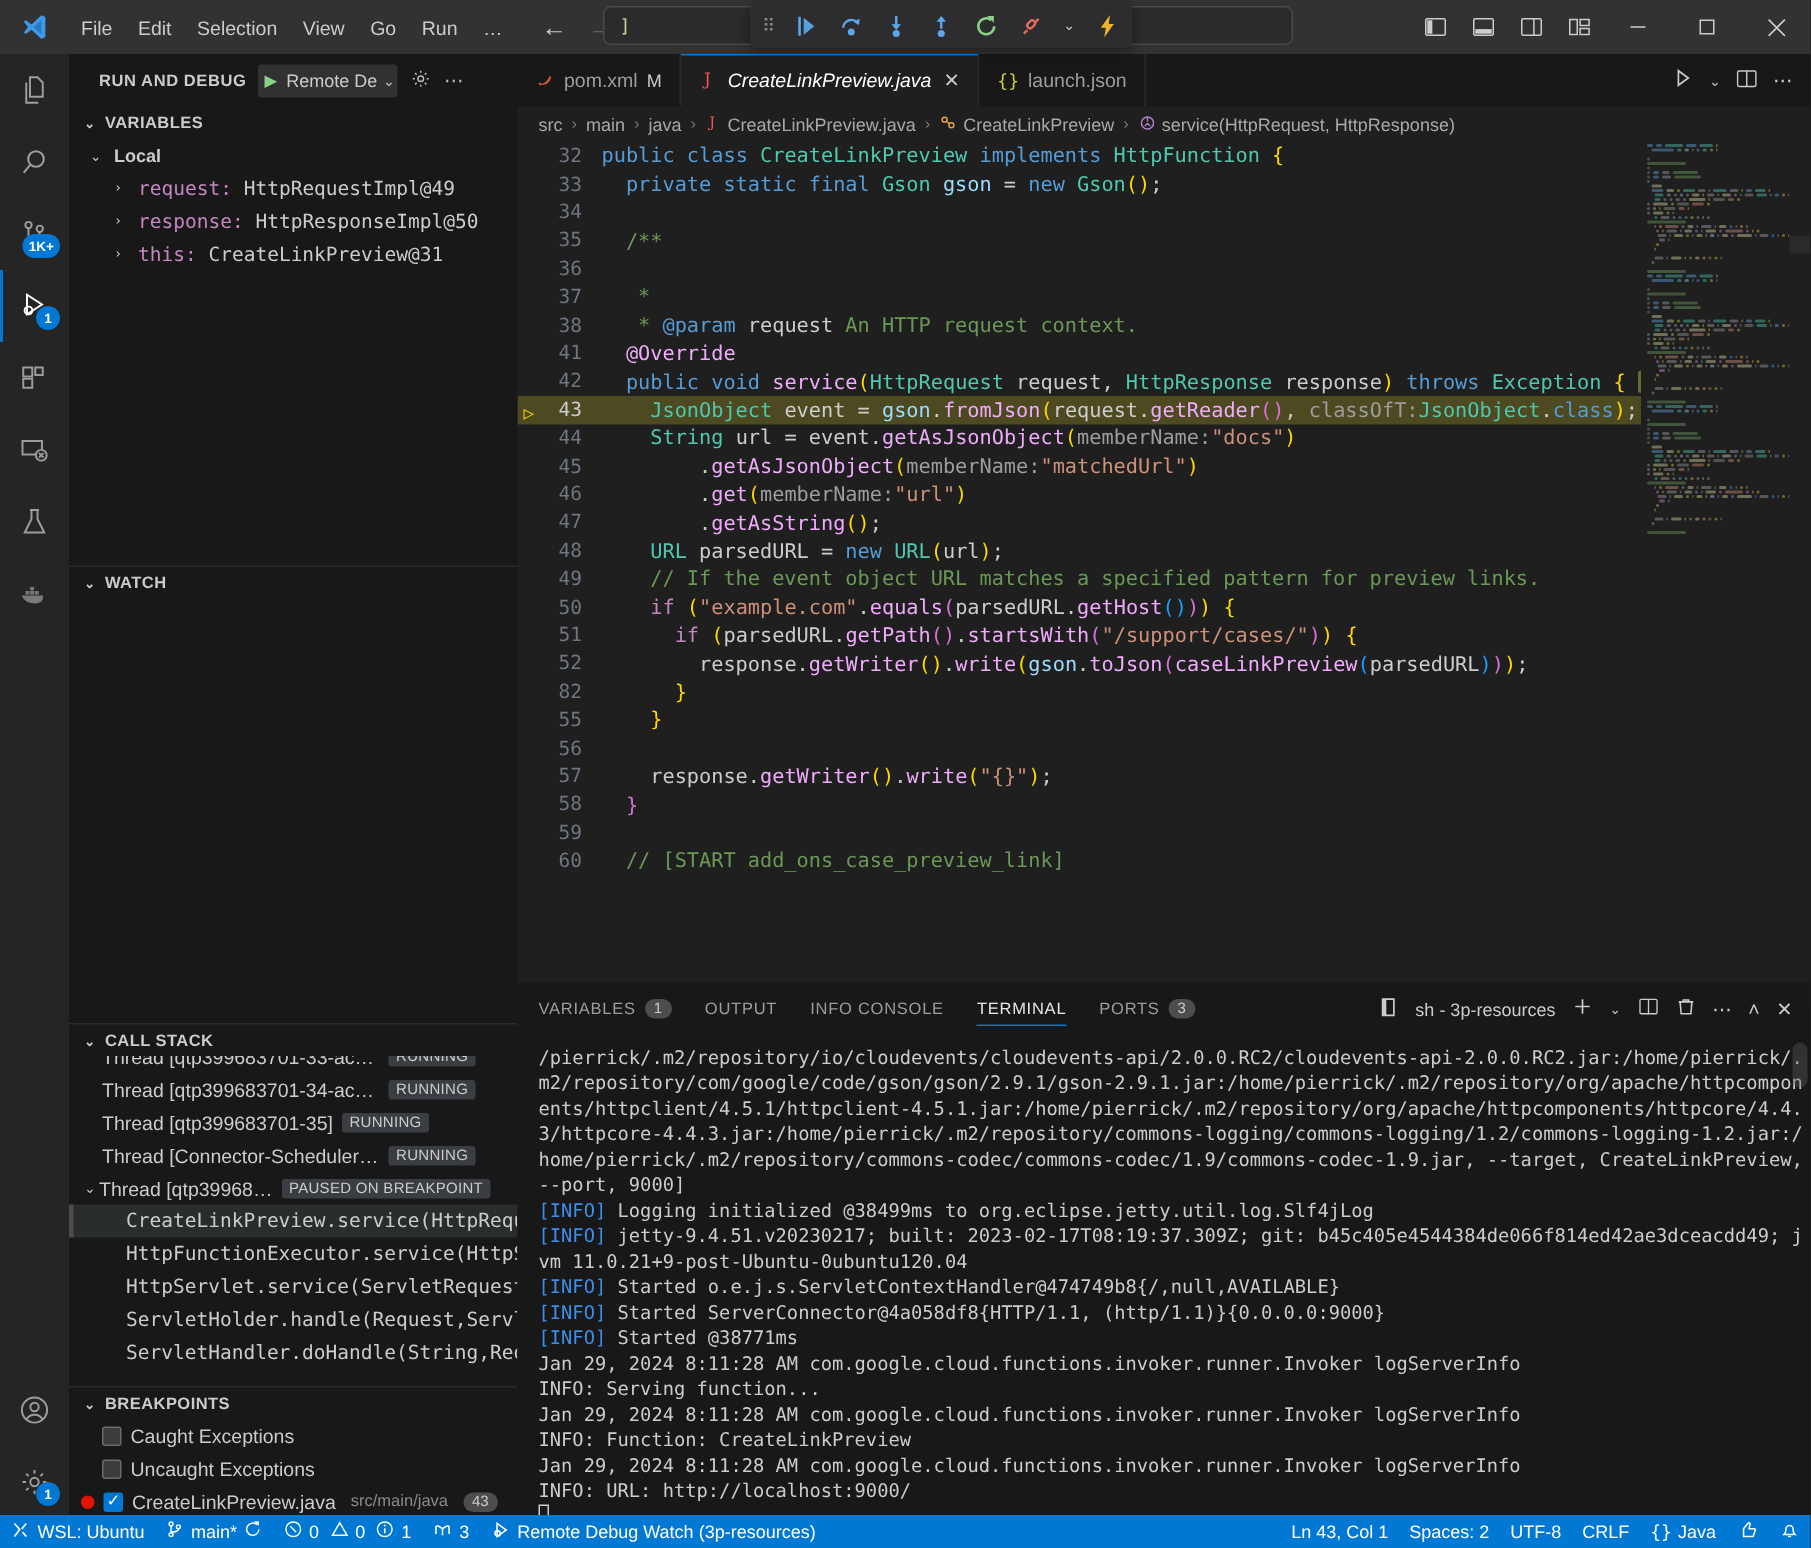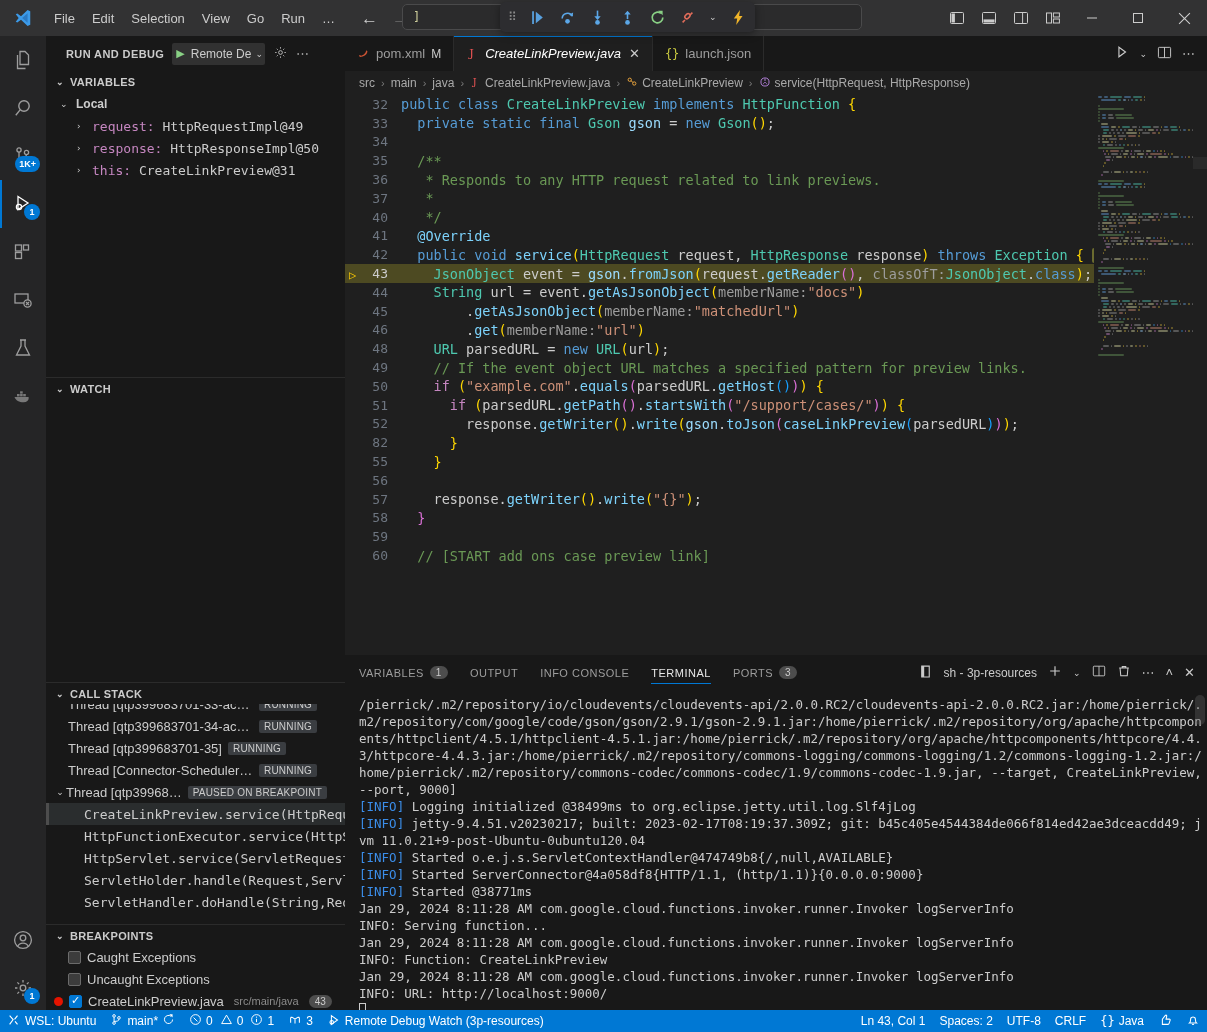--- a/index.html
+++ b/index.html
@@ -160,21 +160,21 @@
   .cline.current .gutter { color:#cccccc; }
   .bp-arrow {
     position:absolute; left:4px; top:1px; color:#ffcc00; font-size:12px; line-height:16px;
   }
   .code-text { flex:1; padding-left:0; overflow:hidden; }
   .cline.current { background:#4d4a22; }
   
   .kw   { color:#569cd6; }
   .kw2  { color:#c586c0; }
   .typ  { color:#4ec9b0; }
-  .fn   { color:#7dd3fc; }
+  .fn   { color:#f0abfc; }
   .var  { color:#9cdcfe; }
   .str  { color:#ce9178; }
   .cmt  { color:#6a9955; }
   .pun  { color:#cccccc; }
   .br1  { color:#ffd700; }
   .br2  { color:#da70d6; }
   .br3  { color:#179fff; }
   .param{ color:#9d9d9d; }
   .anno { color:#569cd6; }
   .inline-val {
@@ -612,29 +612,30 @@
         </svg></span>
     <span class="bc-item">service(HttpRequest, HttpResponse)</span>
   </div>
 
   <div id="code-wrap">
     <div id="code-lines" class="mono">
         <div class="cline"><div class="gutter">32</div><div class="code-text"><span class="kw">public </span><span class="kw">class </span><span class="typ">CreateLinkPreview </span><span class="kw">implements </span><span class="typ">HttpFunction </span><span class="br1">{</span></div></div>
         <div class="cline"><div class="gutter">33</div><div class="code-text"><span class="pun">  </span><span class="kw">private static final </span><span class="typ">Gson </span><span class="var">gson </span><span class="pun">= </span><span class="kw">new </span><span class="typ">Gson</span><span class="br1">()</span><span class="pun">;</span></div></div>
         <div class="cline"><div class="gutter">34</div><div class="code-text"></div></div>
         <div class="cline"><div class="gutter">35</div><div class="code-text"><span class="cmt">  /**</span></div></div>
-        <div class="cline"><div class="gutter">36</div><div class="code-text"><span class="cmt">   * Responds to any HTTP request related to link previews.</span></div></div>
+        <div class="cline"><div class="gutter">36</div></div>
         <div class="cline"><div class="gutter">37</div><div class="code-text"><span class="cmt">   *</span></div></div>
-        <div class="cline"><div class="gutter">40</div><div class="code-text"><span class="cmt">   */</span></div></div>
+        <div class="cline"><div class="gutter">38</div><div class="code-text"><span class="cmt">   * </span><span class="anno">@param </span><span class="pun">request </span><span class="cmt">An HTTP request context.</span></div></div>
         <div class="cline"><div class="gutter">41</div><div class="code-text"><span class="pun">  </span><span class="fn">@Override</span></div></div>
         <div class="cline"><div class="gutter">42</div><div class="code-text"><span class="pun">  </span><span class="kw">public void </span><span class="fn">service</span><span class="br1">(</span><span class="typ">HttpRequest </span><span class="pun">request</span><span class="pun">, </span><span class="typ">HttpResponse </span><span class="pun">response</span><span class="br1">) </span><span class="kw">throws </span><span class="typ">Exception </span><span class="br1">{ </span><span class="inline-val mono">requ</span></div></div>
         <div class="cline current"><div class="gutter"><span class="bp-arrow">▷</span>43</div><div class="code-text"><span class="pun">    </span><span class="typ">JsonObject </span><span class="pun">event </span><span class="pun">= </span><span class="var">gson</span><span class="pun">.</span><span class="fn">fromJson</span><span class="br1">(</span><span class="pun">request</span><span class="pun">.</span><span class="fn">getReader</span><span class="br2">()</span><span class="pun">, </span><span class="param">classOfT:</span><span class="typ">JsonObject</span><span class="pun">.</span><span class="kw">class</span><span class="br1">)</span><span class="pun">; </span></div></div>
         <div class="cline"><div class="gutter">44</div><div class="code-text"><span class="pun">    </span><span class="typ">String </span><span class="pun">url </span><span class="pun">= </span><span class="pun">event</span><span class="pun">.</span><span class="fn">getAsJsonObject</span><span class="br1">(</span><span class="param">memberName:</span><span class="str">"docs"</span><span class="br1">)</span></div></div>
         <div class="cline"><div class="gutter">45</div><div class="code-text"><span class="pun">        .</span><span class="fn">getAsJsonObject</span><span class="br1">(</span><span class="param">memberName:</span><span class="str">"matchedUrl"</span><span class="br1">)</span></div></div>
         <div class="cline"><div class="gutter">46</div><div class="code-text"><span class="pun">        .</span><span class="fn">get</span><span class="br1">(</span><span class="param">memberName:</span><span class="str">"url"</span><span class="br1">)</span></div></div>
+        <div class="cline"><div class="gutter">47</div><div class="code-text"><span class="pun">        .</span><span class="fn">getAsString</span><span class="br1">()</span><span class="pun">;</span></div></div>
         <div class="cline"><div class="gutter">48</div><div class="code-text"><span class="pun">    </span><span class="typ">URL </span><span class="pun">parsedURL </span><span class="pun">= </span><span class="kw">new </span><span class="typ">URL</span><span class="br1">(</span><span class="pun">url</span><span class="br1">)</span><span class="pun">;</span></div></div>
         <div class="cline"><div class="gutter">49</div><div class="code-text"><span class="cmt">    // If the event object URL matches a specified pattern for preview links.</span></div></div>
         <div class="cline"><div class="gutter">50</div><div class="code-text"><span class="pun">    </span><span class="kw2">if </span><span class="br1">(</span><span class="str">"example.com"</span><span class="pun">.</span><span class="fn">equals</span><span class="br2">(</span><span class="pun">parsedURL</span><span class="pun">.</span><span class="fn">getHost</span><span class="br3">()</span><span class="br2">)</span><span class="br1">) </span><span class="br1">{</span></div></div>
         <div class="cline"><div class="gutter">51</div><div class="code-text"><span class="pun">      </span><span class="kw2">if </span><span class="br1">(</span><span class="pun">parsedURL</span><span class="pun">.</span><span class="fn">getPath</span><span class="br2">()</span><span class="pun">.</span><span class="fn">startsWith</span><span class="br2">(</span><span class="str">"/support/cases/"</span><span class="br2">)</span><span class="br1">) </span><span class="br1">{</span></div></div>
         <div class="cline"><div class="gutter">52</div><div class="code-text"><span class="pun">        </span><span class="pun">response</span><span class="pun">.</span><span class="fn">getWriter</span><span class="br1">()</span><span class="pun">.</span><span class="fn">write</span><span class="br1">(</span><span class="var">gson</span><span class="pun">.</span><span class="fn">toJson</span><span class="br2">(</span><span class="fn">caseLinkPreview</span><span class="br3">(</span><span class="pun">parsedURL</span><span class="br3">)</span><span class="br2">)</span><span class="br1">)</span><span class="pun">;</span></div></div>
         <div class="cline"><div class="gutter">82</div><div class="code-text"><span class="pun">      </span><span class="br1">}</span></div></div>
         <div class="cline"><div class="gutter">55</div><div class="code-text"><span class="pun">    </span><span class="br1">}</span></div></div>
         <div class="cline"><div class="gutter">56</div><div class="code-text"></div></div>
         <div class="cline"><div class="gutter">57</div><div class="code-text"><span class="pun">    </span><span class="pun">response</span><span class="pun">.</span><span class="fn">getWriter</span><span class="br1">()</span><span class="pun">.</span><span class="fn">write</span><span class="br1">(</span><span class="str">"{}"</span><span class="br1">)</span><span class="pun">;</span></div></div>
         <div class="cline"><div class="gutter">58</div><div class="code-text"><span class="pun">  </span><span class="br2">}</span></div></div>

